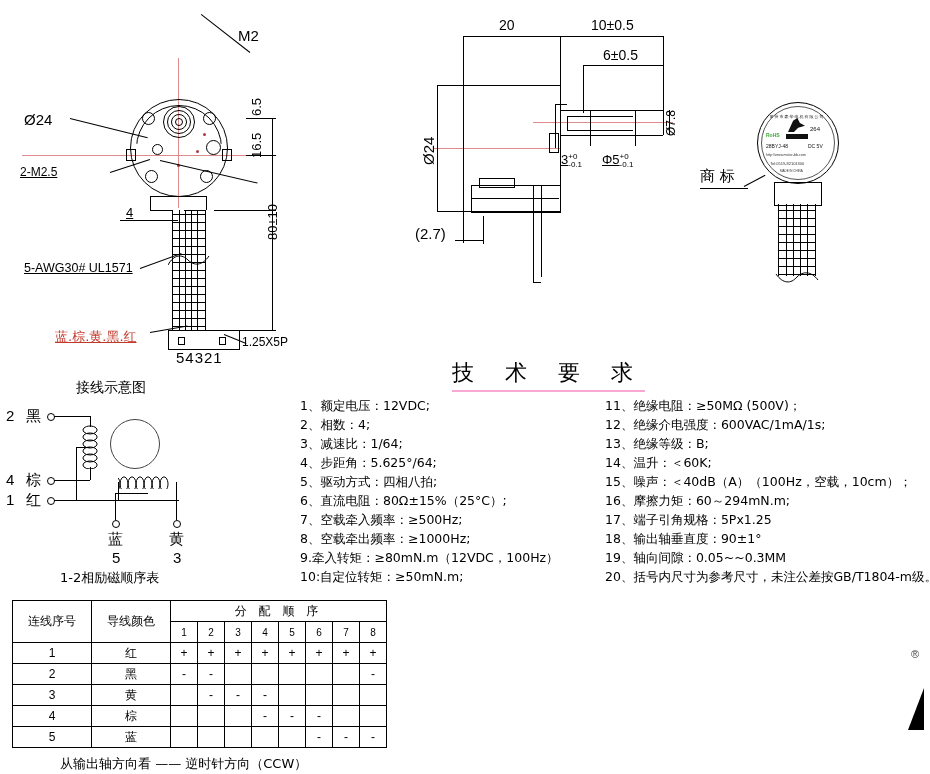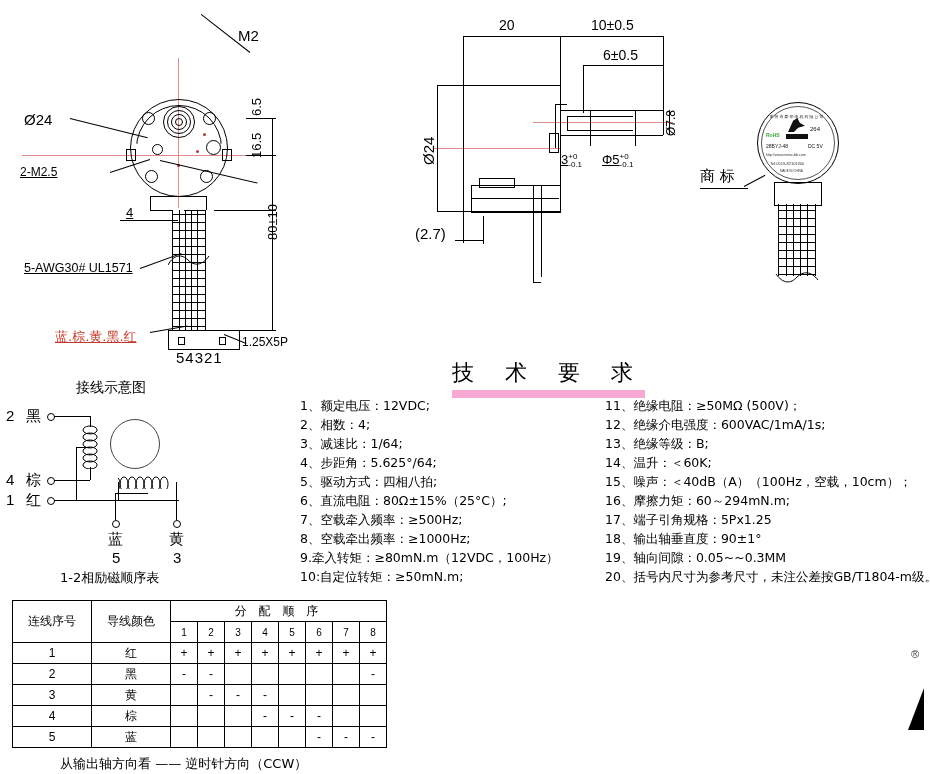--- a/index.html
+++ b/index.html
@@ -17,21 +17,21 @@
   .ln{position:absolute;background:#000;}
   .hline{height:1px;}
   .vline{width:1px;}
   .rline{background:#e08b8b;}
   .circ{position:absolute;border:1px solid #000;border-radius:50%;}
   .rect{position:absolute;border:1px solid #000;}
 
   
   #tech-title{
     font-size:22px;letter-spacing:12px;font-weight:400;
-    border-bottom:8px solid #f9a8d4;padding-bottom:2px;
+    border-bottom:2px solid #f9a8d4;padding-bottom:2px;
   }
   .req-list{font-size:12.5px;line-height:19px;}
   .req-list div{white-space:nowrap;}
 
   
   #seq-table{border-collapse:collapse;font-size:12px;}
   #seq-table td,#seq-table th{
     border:1px solid #000;text-align:center;font-weight:400;
     padding:0;height:20px;
   }

